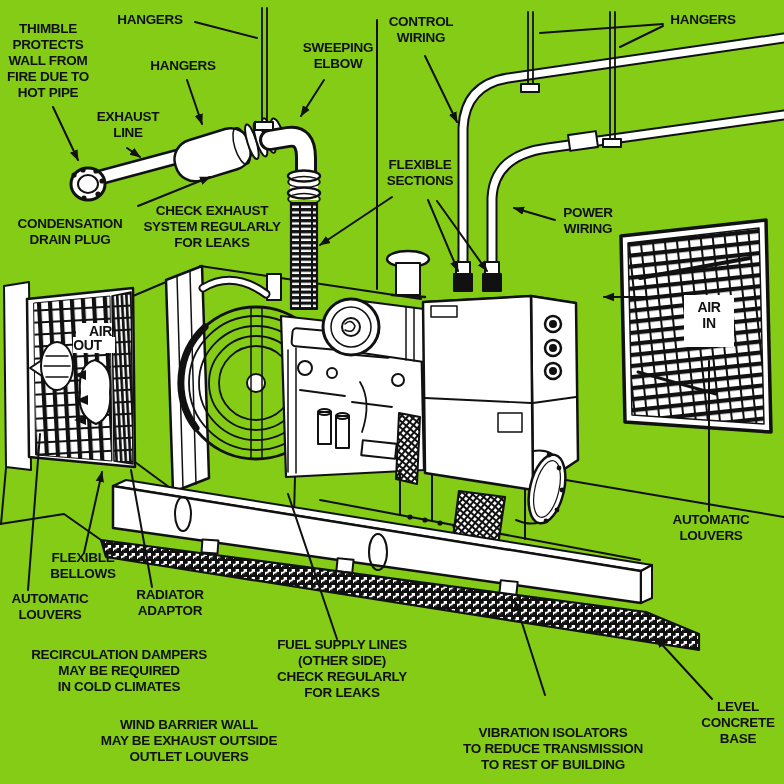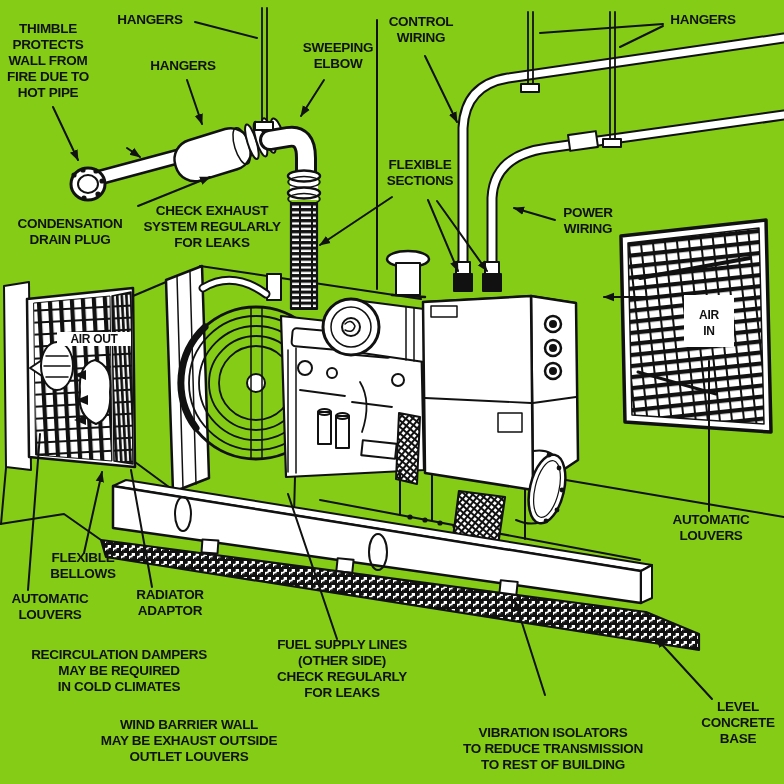--- a/index.html
+++ b/index.html
@@ -2,21 +2,21 @@
 <html><head>
 <meta charset="utf-8">
 <style>
   html,body{margin:0;padding:0;background:#fff;}
   #stage{position:relative;width:784px;height:784px;background:#84cc16;overflow:hidden;
          font-family:"Liberation Sans",sans-serif;}
   #art{position:absolute;left:0;top:0;}
   .lbl{position:absolute;font:700 13.5px/16px "Liberation Sans",sans-serif;
        letter-spacing:-0.3px;color:#111;text-align:center;white-space:pre-line;}
   .tag{background:#fff;padding:0 13px;}
-  .sm{font-size:12px;line-height:14px;margin-top:8px;}
+  .sm{font-size:14px;line-height:14px;}
 </style>
 </head>
 <body>
 
 <div id="stage">
 
 <svg id="art" width="784" height="784" viewBox="0 0 784 784" fill="none" stroke="#111" stroke-width="2" stroke-linecap="round" stroke-linejoin="round">
 <defs>
   <marker id="ah" markerWidth="12" markerHeight="10" refX="10" refY="5" orient="auto" markerUnits="userSpaceOnUse">
     <path d="M0,0.8 L11,5 L0,9.2 Z" fill="#111" stroke="none"></path>
@@ -283,20 +283,22 @@
 WALL FROM
 FIRE DUE TO
 HOT PIPE</div>
 <div class="lbl" style="left:108px;top:12px;width:84px">HANGERS</div>
 <div class="lbl" style="left:145px;top:58px;width:76px">HANGERS</div>
 <div class="lbl" style="left:293px;top:40px;width:90px">SWEEPING
 ELBOW</div>
 <div class="lbl" style="left:382px;top:14px;width:78px">CONTROL
 WIRING</div>
 <div class="lbl" style="left:660px;top:12px;width:86px">HANGERS</div>
+<div class="lbl" style="left:85px;top:109px;width:86px">EXHAUST
+LINE</div>
 <div class="lbl" style="left:0px;top:216px;width:140px">CONDENSATION
 DRAIN PLUG</div>
 <div class="lbl" style="left:129px;top:203px;width:166px">CHECK EXHAUST
 SYSTEM REGULARLY
 FOR LEAKS</div>
 <div class="lbl" style="left:375px;top:157px;width:90px">FLEXIBLE
 SECTIONS</div>
 <div class="lbl" style="left:549px;top:205px;width:78px">POWER
 WIRING</div>
 <div class="lbl sm" style="left:685px;top:299px;width:48px;line-height:16px">AIR

